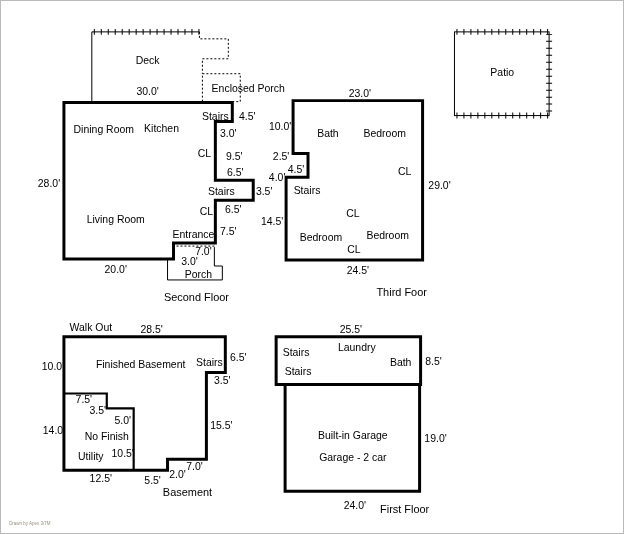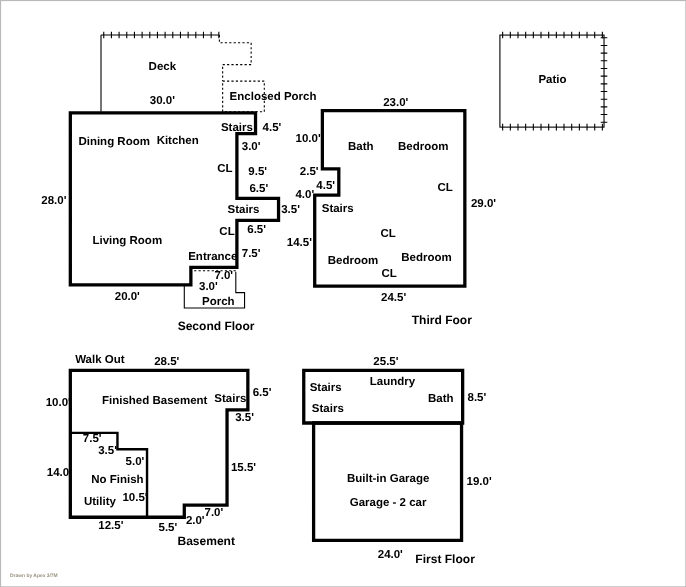--- a/index.html
+++ b/index.html
@@ -1,16 +1,16 @@
 <!DOCTYPE html>
 <html><head>
 <meta charset="utf-8">
 <style>
   html,body{margin:0;padding:0;background:#fff;}
-  .page{width:624px;height:534px;position:relative;background:#404040;font-weight:bold;}
+  .page{width:624px;height:534px;position:relative;background:#404040;}
   svg{display:block;border:1px solid #b9b9b9;box-sizing:border-box;background:#fff;}
   .wall{fill:none;stroke:#000;stroke-width:3;stroke-linejoin:miter;}
   .wallthin{fill:none;stroke:#000;stroke-width:2.2;stroke-linejoin:miter;}
   .thin{fill:none;stroke:#000;stroke-width:1;}
   .dashed{fill:none;stroke:#000;stroke-width:1;stroke-dasharray:2 2;}
   .ticks{fill:none;stroke:#000;stroke-width:6;stroke-dasharray:1 6;}
   text{font-family:"Liberation Sans","DejaVu Sans",sans-serif;fill:#000;
        text-anchor:middle;dominant-baseline:central;}
   .room{font-size:10.5px;}
   .dim{font-size:10.5px;}

